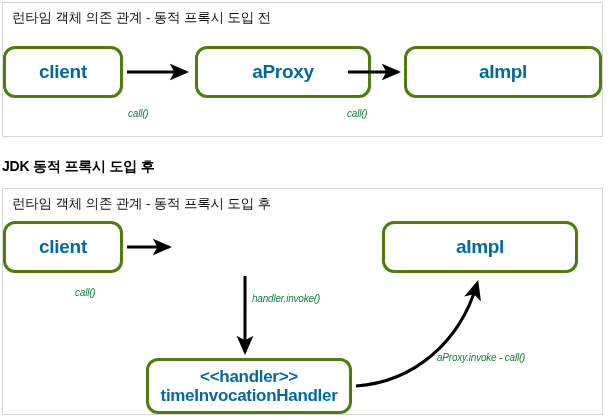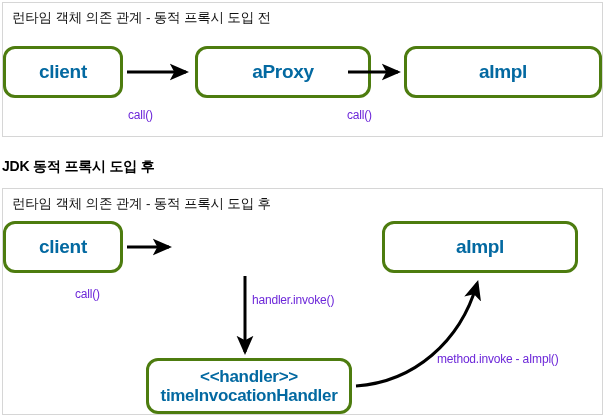--- a/index.html
+++ b/index.html
@@ -89,24 +89,25 @@
 
   
   #node-client-after  { left: 3px;   top: 221px; width: 120px; height: 52px; }
   #node-proxy1        { left: 175px; top: 221px; width: 141px; height: 52px; }
   #node-aimpl-after   { left: 382px; top: 221px; width: 196px; height: 52px; }
   #node-handler       { left: 146px; top: 358px; width: 206px; height: 56px; }
 
   
   .edge-label {
     position: absolute;
-    font-size: 12px;
+    font-size: 10px;
     letter-spacing: -0.2px;
     white-space: nowrap;
-    color: #6d28d9;
+    color: #15803d;
+    font-style: italic;
   }
   #label-call-1 { left: 128px; top: 108px; }
   #label-call-2 { left: 347px; top: 108px; }
   #label-call-3 { left: 75px;  top: 287px; }
   #label-handler-invoke { left: 252px; top: 293px; }
   #label-method-invoke  { left: 437px; top: 352px; }
 
   
   #arrows {
     position: absolute;
@@ -151,21 +152,21 @@
     <div class="stack">
       <span class="line-sm">&lt;&lt;handler&gt;&gt;</span>
       <span class="line-sm">timeInvocationHandler</span>
     </div>
   </div>
 
   <div class="edge-label" id="label-call-3">call()</div>
 
   <div class="edge-label" id="label-handler-invoke">handler.invoke()</div>
 
-  <div class="edge-label" id="label-method-invoke">method.invoke - aImpl()</div>
+  <div class="edge-label" id="label-method-invoke">aProxy.invoke - call()</div>
 
   <svg id="arrows" viewBox="0 0 609 417">
     <defs>
       <marker id="arrowhead" markerWidth="7" markerHeight="7" refX="5.4" refY="3" orient="auto" markerUnits="strokeWidth">
         <path d="M0,0.2 L6.4,3 L0,5.8 L1.5,3 Z" fill="#000000"></path>
       </marker>
       <marker id="arrowhead-big" markerWidth="7" markerHeight="7" refX="5.2" refY="3" orient="auto" markerUnits="strokeWidth">
         <path d="M0,0.1 L6.6,3 L0,5.9 L1.6,3 Z" fill="#000000"></path>
       </marker>
     </defs>

